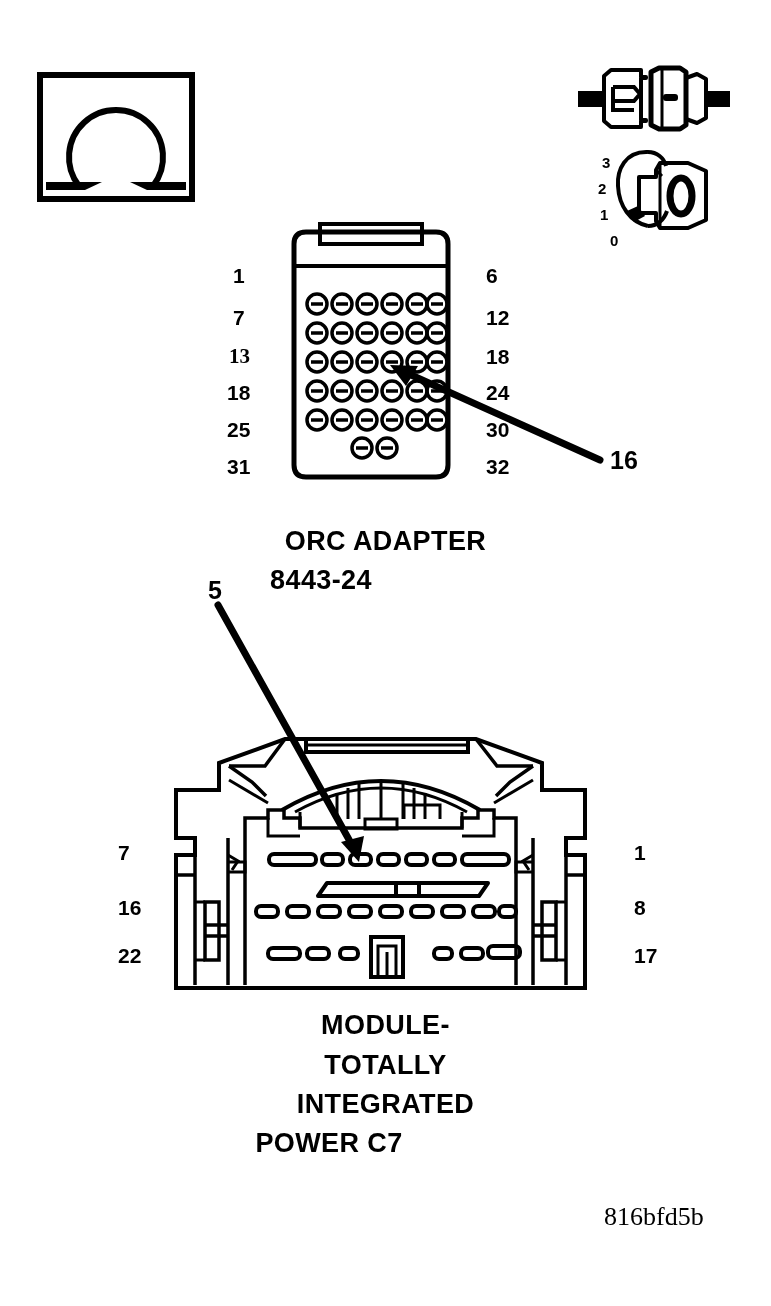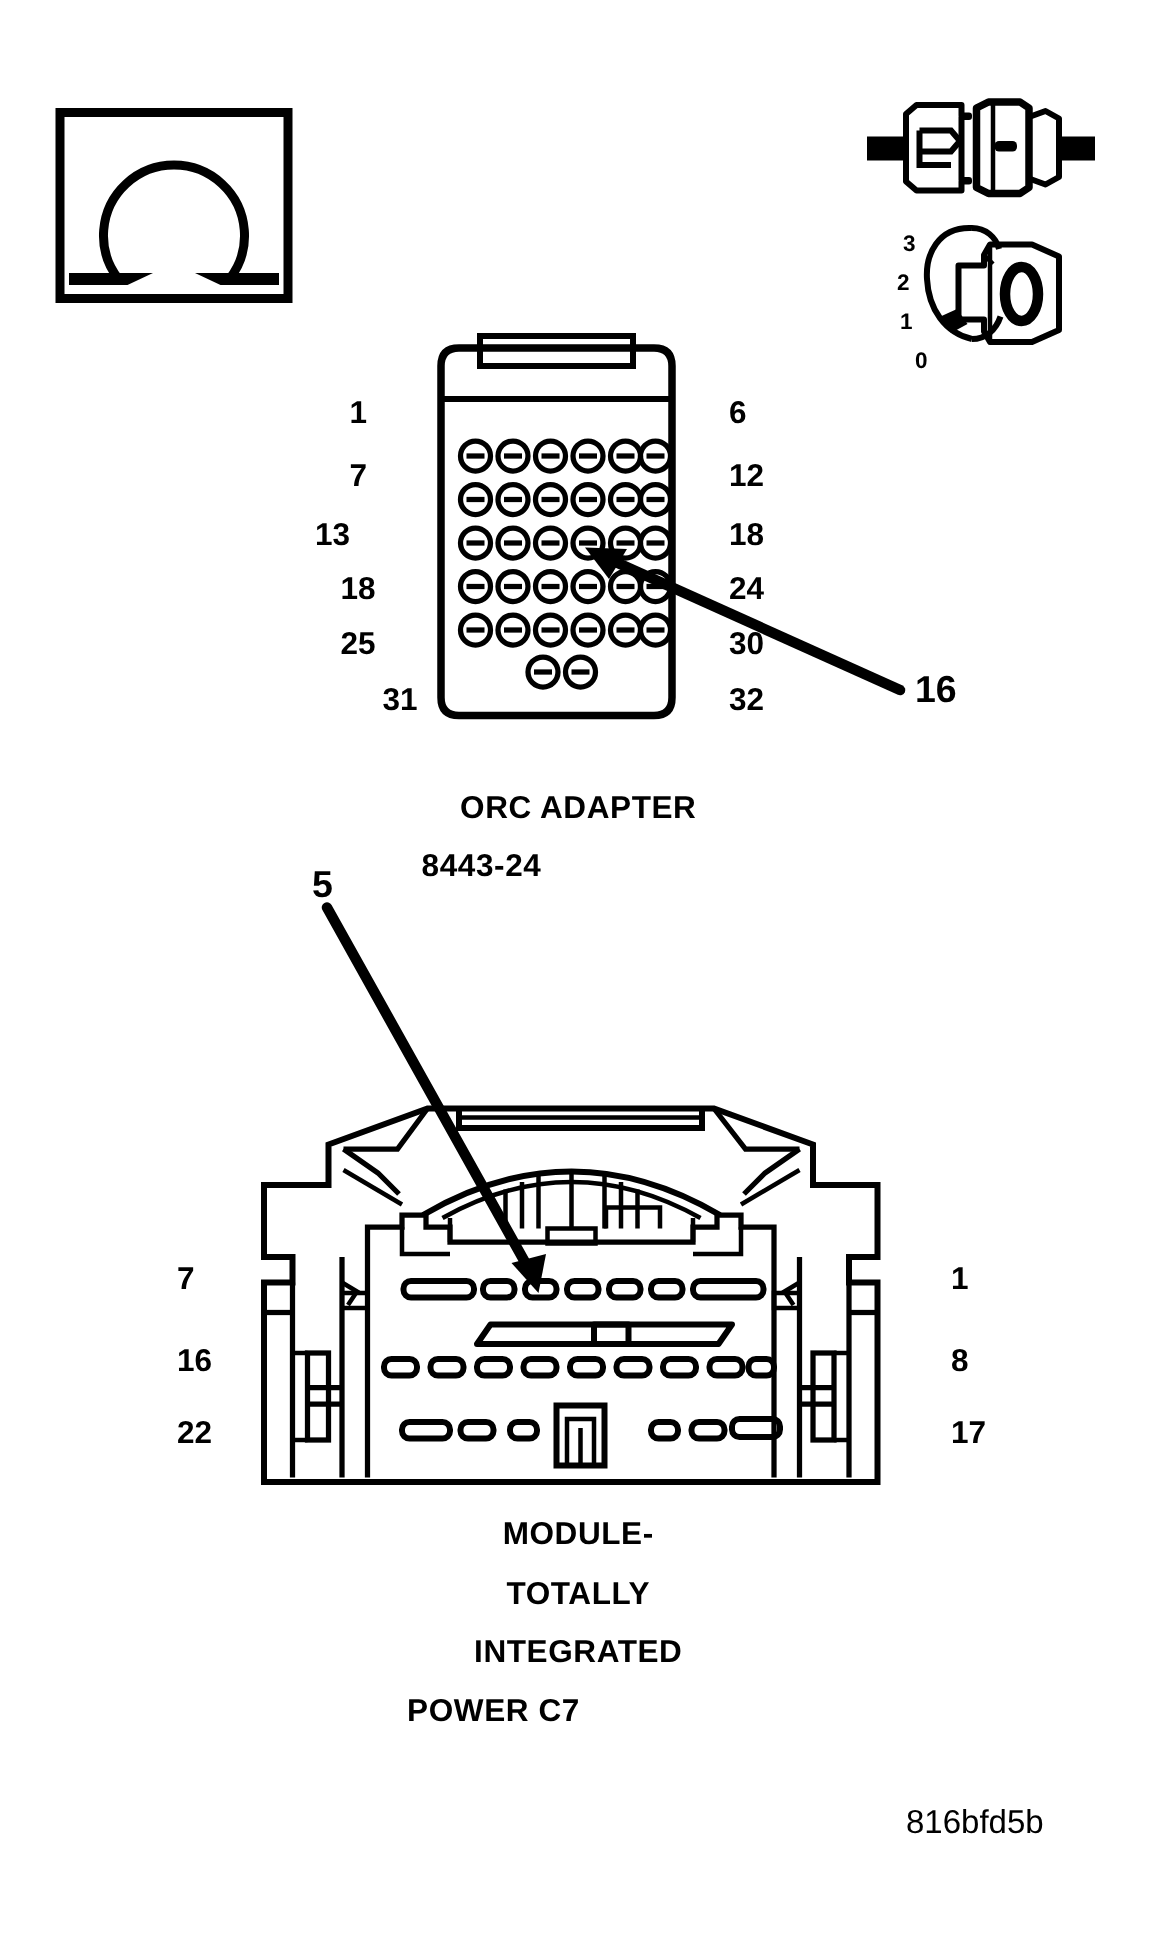--- a/index.html
+++ b/index.html
@@ -31,28 +31,28 @@
     font-family: "Liberation Sans", sans-serif;
     font-weight: bold;
     color: #000;
     white-space: nowrap;
     line-height: 1;
   }
   .pinnum { font-size: 21px; }
   .callout { font-size: 25px; }
   .keynum { font-size: 15px; font-weight: bold; }
   .caption {
-    font-size: 21px;
+    font-size: 27px;
     font-weight: bold;
     letter-spacing: 0.4px;
     text-align: center;
   }
   .idcode {
-    font-family: Liberation Sans, sans-serif;
-    font-size: 22px;
+    font-family: Liberation Serif, serif;
+    font-size: 26px;
     font-weight: normal;
     letter-spacing: 0px;
   }
 </style>
 </head>
 <body>
 
 <div id="stage">
 
   <svg class="diagram" viewBox="0 0 771 1306" xmlns="http://www.w3.org/2000/svg">
@@ -316,24 +316,24 @@
     </g>
   </svg>
 
   <div class="lbl keynum" style="left:602px; top:155px;">3</div>
   <div class="lbl keynum" style="left:598px; top:181px;">2</div>
   <div class="lbl keynum" style="left:600px; top:207px;">1</div>
   <div class="lbl keynum" style="left:610px; top:233px;">0</div>
 
   <div class="lbl pinnum" style="left:233px; top:265px;">1</div>
   <div class="lbl pinnum" style="left:233px; top:307px;">7</div>
-  <div class="lbl pinnum" style="left:210px; top:346px;">13</div>
+  <div class="lbl pinnum" style="left:229px; top:346px;font-family:Liberation Serif, serif;">13</div>
   <div class="lbl pinnum" style="left:227px; top:382px;">18</div>
   <div class="lbl pinnum" style="left:227px; top:419px;">25</div>
-  <div class="lbl pinnum" style="left:227px; top:456px;margin-left:28px;">31</div>
+  <div class="lbl pinnum" style="left:227px; top:456px;">31</div>
 
   <div class="lbl pinnum" style="left:486px; top:265px;">6</div>
   <div class="lbl pinnum" style="left:486px; top:307px;">12</div>
   <div class="lbl pinnum" style="left:486px; top:346px;">18</div>
   <div class="lbl pinnum" style="left:486px; top:382px;">24</div>
   <div class="lbl pinnum" style="left:486px; top:419px;">30</div>
   <div class="lbl pinnum" style="left:486px; top:456px;">32</div>
 
   <div class="lbl callout" style="left:610px; top:448px;">16</div>
 

